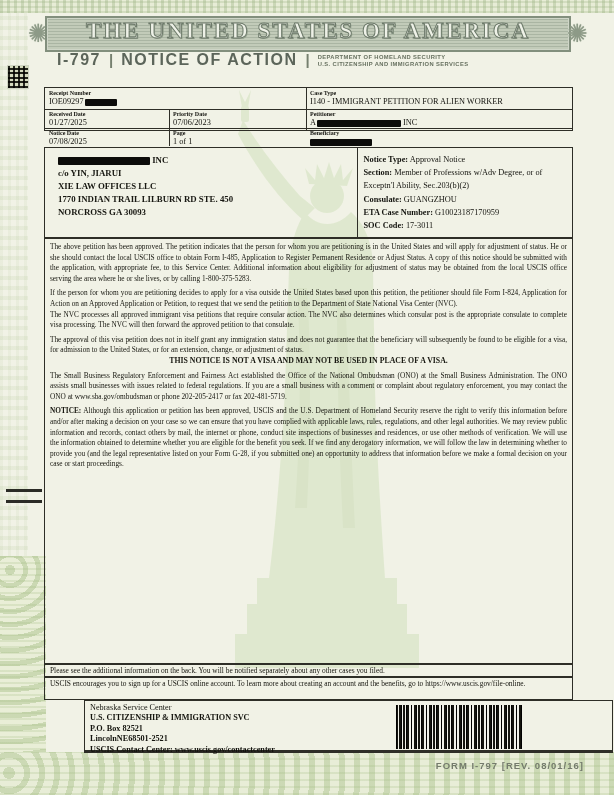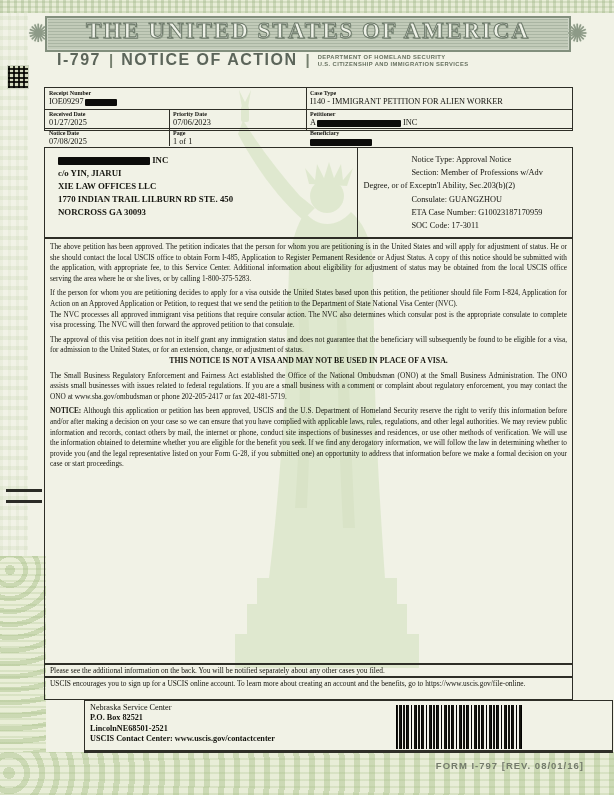--- a/index.html
+++ b/index.html
@@ -51,21 +51,21 @@
   
   .bx{position:absolute;border:1.3px solid #2e2e27;box-sizing:border-box;}
   .lbl{font-weight:bold;font-size:6px;line-height:7px;color:#14140f;}
   .val{font-size:8.3px;line-height:9.5px;color:#14140f;}
   .cell{position:absolute;box-sizing:border-box;padding:2px 0 0 4px;}
   .redact{display:inline-block;background:#0c0c0a;height:7px;vertical-align:middle;border-radius:1px;}
 
   .addr{position:absolute;left:13px;top:6px;font-weight:bold;font-size:8.8px;line-height:13px;color:#181812;}
   .nbox{position:absolute;left:311.5px;top:0;width:217.5px;height:100%;border-left:1.3px solid #2e2e27;
     box-sizing:border-box;padding:5px 6px;font-size:8.3px;line-height:13.2px;color:#14140f;}
-  .nbox b{font-weight:normal;margin-left:48px;}
+  .nbox b{font-weight:bold;}
 
   .bodybox{padding:3px 5px;font-size:7.3px;line-height:10.6px;color:#16160f;text-align:justify;}
   .bodybox p{margin:0 0 0 0;}
   .bodybox .gap{margin-top:4px;}
   .warn{text-align:center;font-weight:bold;font-size:7.8px;margin-top:4px;}
 
   .rowback{padding:1px 0 0 5px;font-size:7.4px;color:#16160f;}
   .rowonline{padding:1px 0 0 5px;font-weight:normal;font-size:7.4px;line-height:10.5px;color:#14140e;}
   .svc{padding:2px 0 0 5px;font-size:8.2px;line-height:10.4px;color:#14140e;margin-left:40px;}
   .svc .b{font-weight:bold;}
@@ -202,20 +202,21 @@
   <div class="regmark layer" style="top:500px;"></div>
 
   <div class="bx rowback layer" style="left:44px;top:664px;width:529px;height:13px;">
     <span>Please see the additional information on the back. You will be notified separately about any other cases you filed.</span>
   </div>
   <div class="bx rowonline layer" style="left:44px;top:677px;width:529px;height:23px;border-width:1.5px;">
     <span>USCIS encourages you to sign up for a USCIS online account. To learn more about creating an account and the benefits, go to https://www.uscis.gov/file-online.</span>
   </div>
   <div class="bx svc layer" style="left:44px;top:700px;width:529px;height:53px;border-width:1.5px;border-bottom-width:3px;">
     <div>Nebraska Service Center</div>
+    <div class="b">U.S. CITIZENSHIP &amp; IMMIGRATION SVC</div>
     <div class="b">P.O. Box 82521</div>
     <div class="b">LincolnNE68501-2521</div>
     <div class="b">USCIS Contact Center: www.uscis.gov/contactcenter</div>
     <div class="barcode"></div>
   </div>
 
   <div class="formrev layer">FORM I-797 [REV. 08/01/16]</div>
 
 </div>
 

